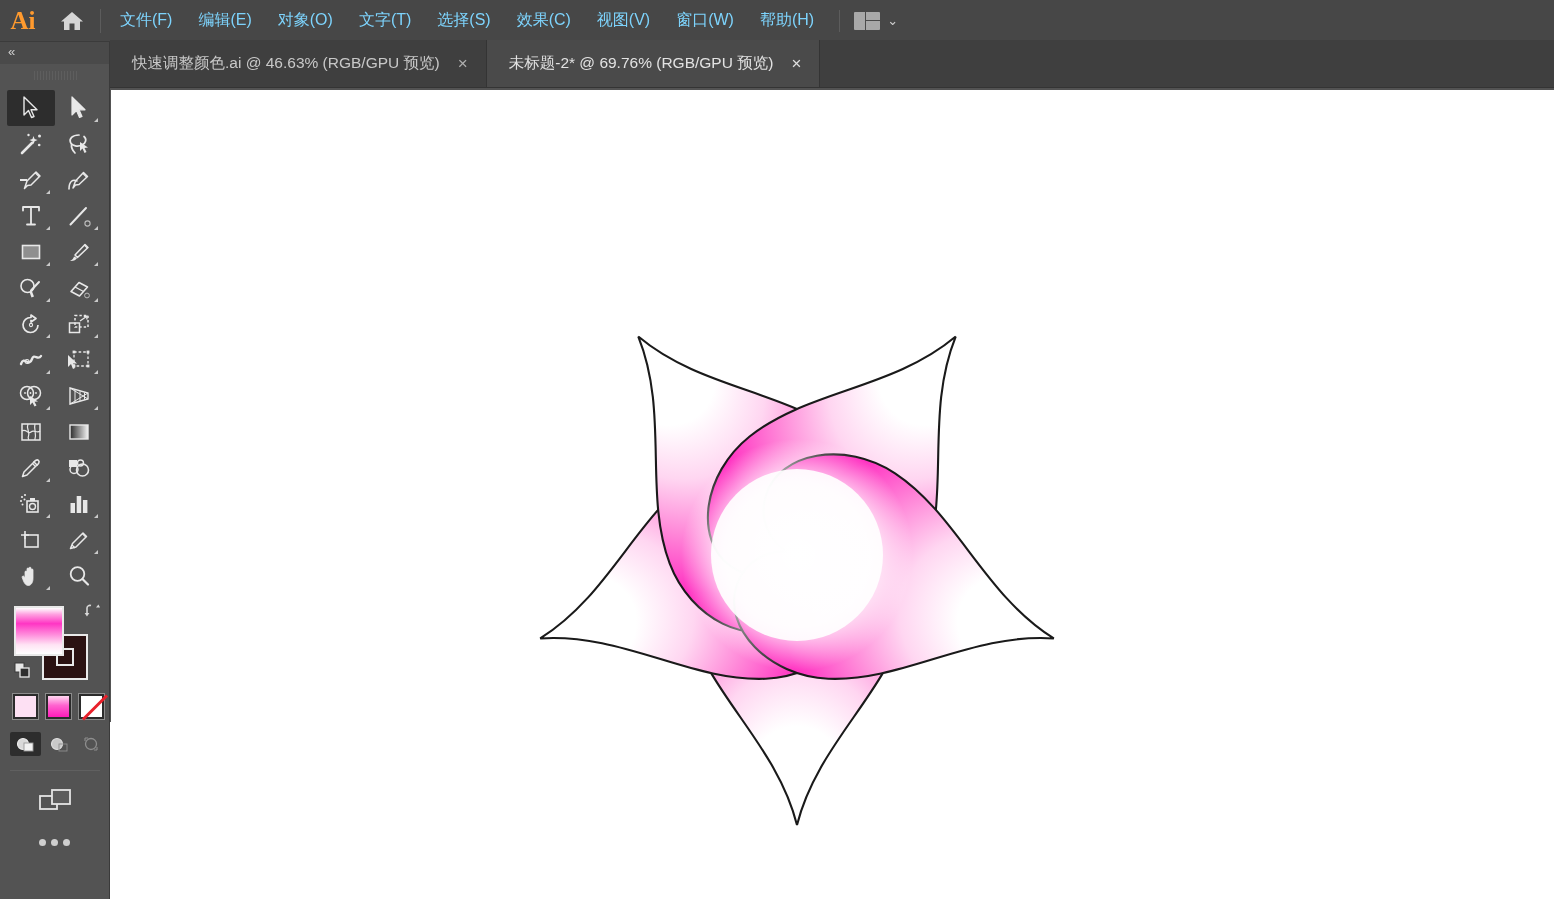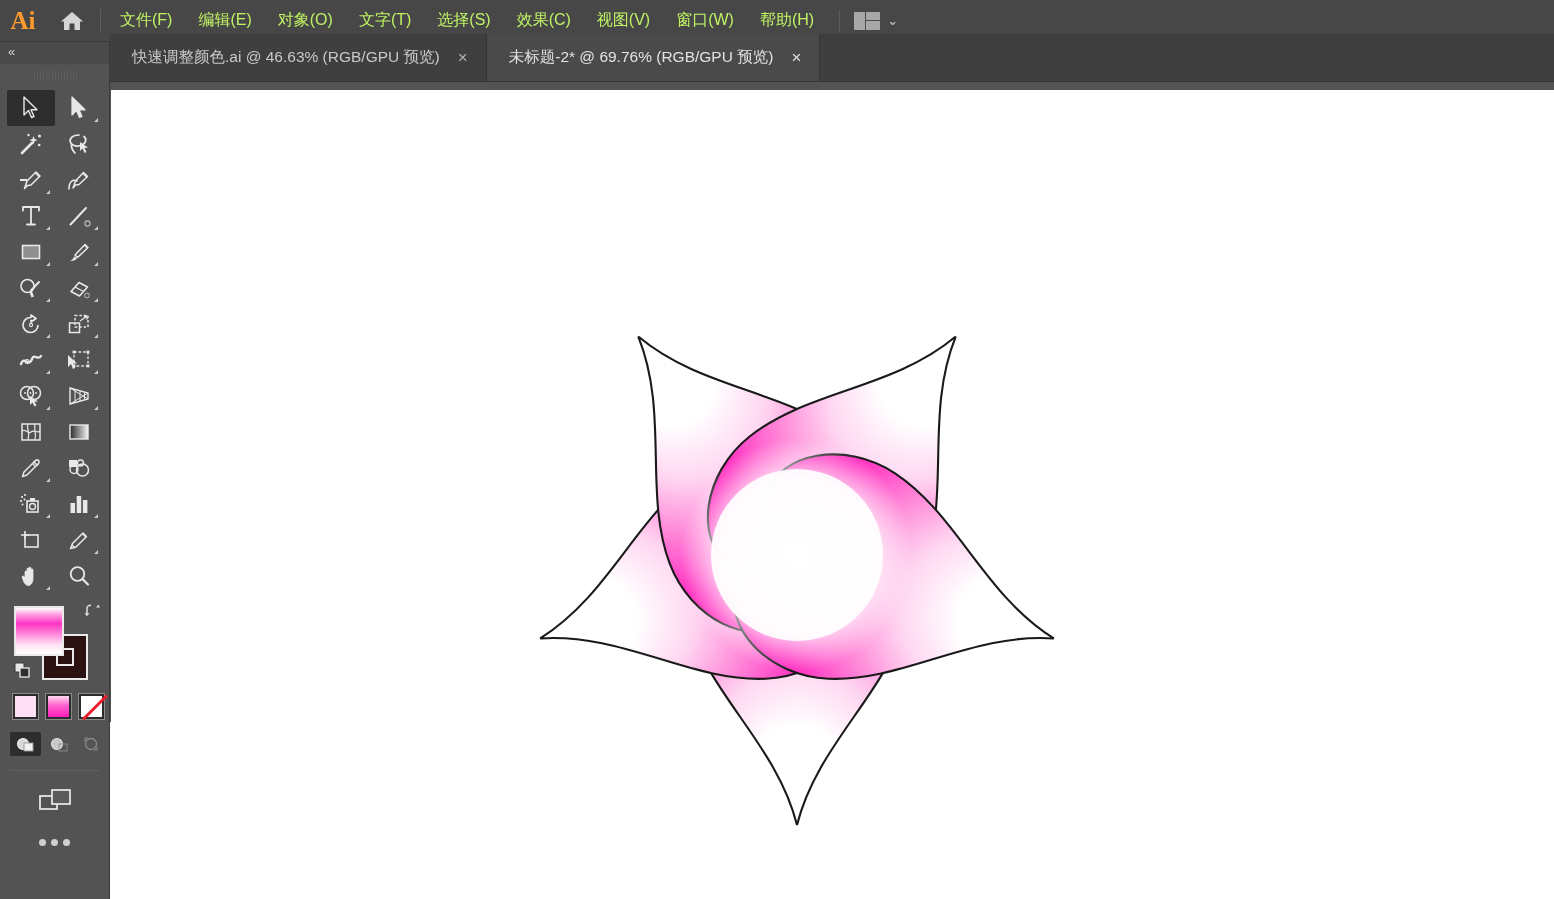--- a/index.html
+++ b/index.html
@@ -37,21 +37,21 @@
     display: flex; align-items: center; justify-content: center;
   }
   .home-btn svg { display:block; }
   .menu-sep {
     width: 1px; height: 24px; background: #5c5c5c; margin: 0 6px 0 2px;
   }
   .menu-items { display: flex; align-items: center; height: 42px; }
   .menu-item {
     padding: 0 13px; height: 42px;
     display: flex; align-items: center;
-    color: #bef264; font-size: 16px;
+    color: #7dd3fc; font-size: 16px;
     white-space: nowrap;
     cursor: default;
   }
   .ws-sep { width:1px; height:22px; background:#5c5c5c; margin-left:12px; }
   .ws-switch {
     display: flex; align-items: center; gap: 7px;
     margin-left: 14px; height: 42px; cursor: default;
   }
   .ws-icon {
     width: 26px; height: 18px;
@@ -64,21 +64,21 @@
     background:#4a4a4a;
   }
   .ws-icon:before {
     content:""; position:absolute; left:11px; top:8px; width:15px; height:1px;
     background:#4a4a4a;
   }
   .ws-chev { color: #d0d0d0; font-size: 13px; line-height: 1; }
 
   
   .tabbar {
-    position: absolute; left: 110px; top: 34px;
+    position: absolute; left: 110px; top: 40px;
     width: 1444px; height: 48px;
     background: #3f3f3f;
     display: flex; align-items: stretch;
     border-bottom: 1px solid #343434;
   }
   .doctab {
     display: flex; align-items: center;
     padding: 0 16px 0 22px;
     gap: 16px;
     font-size: 15.5px;

